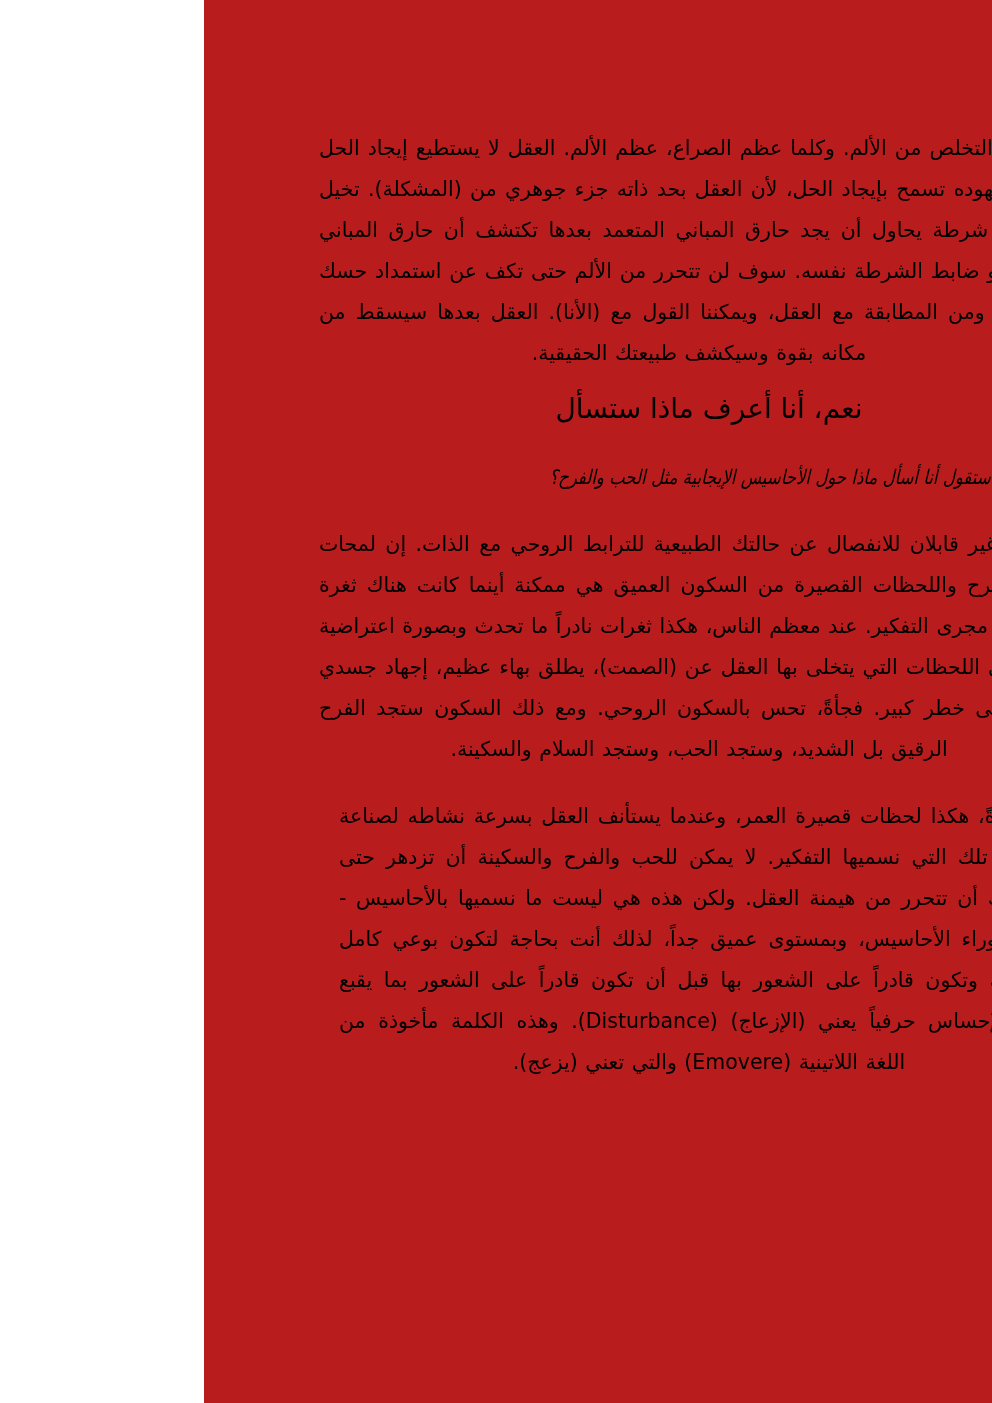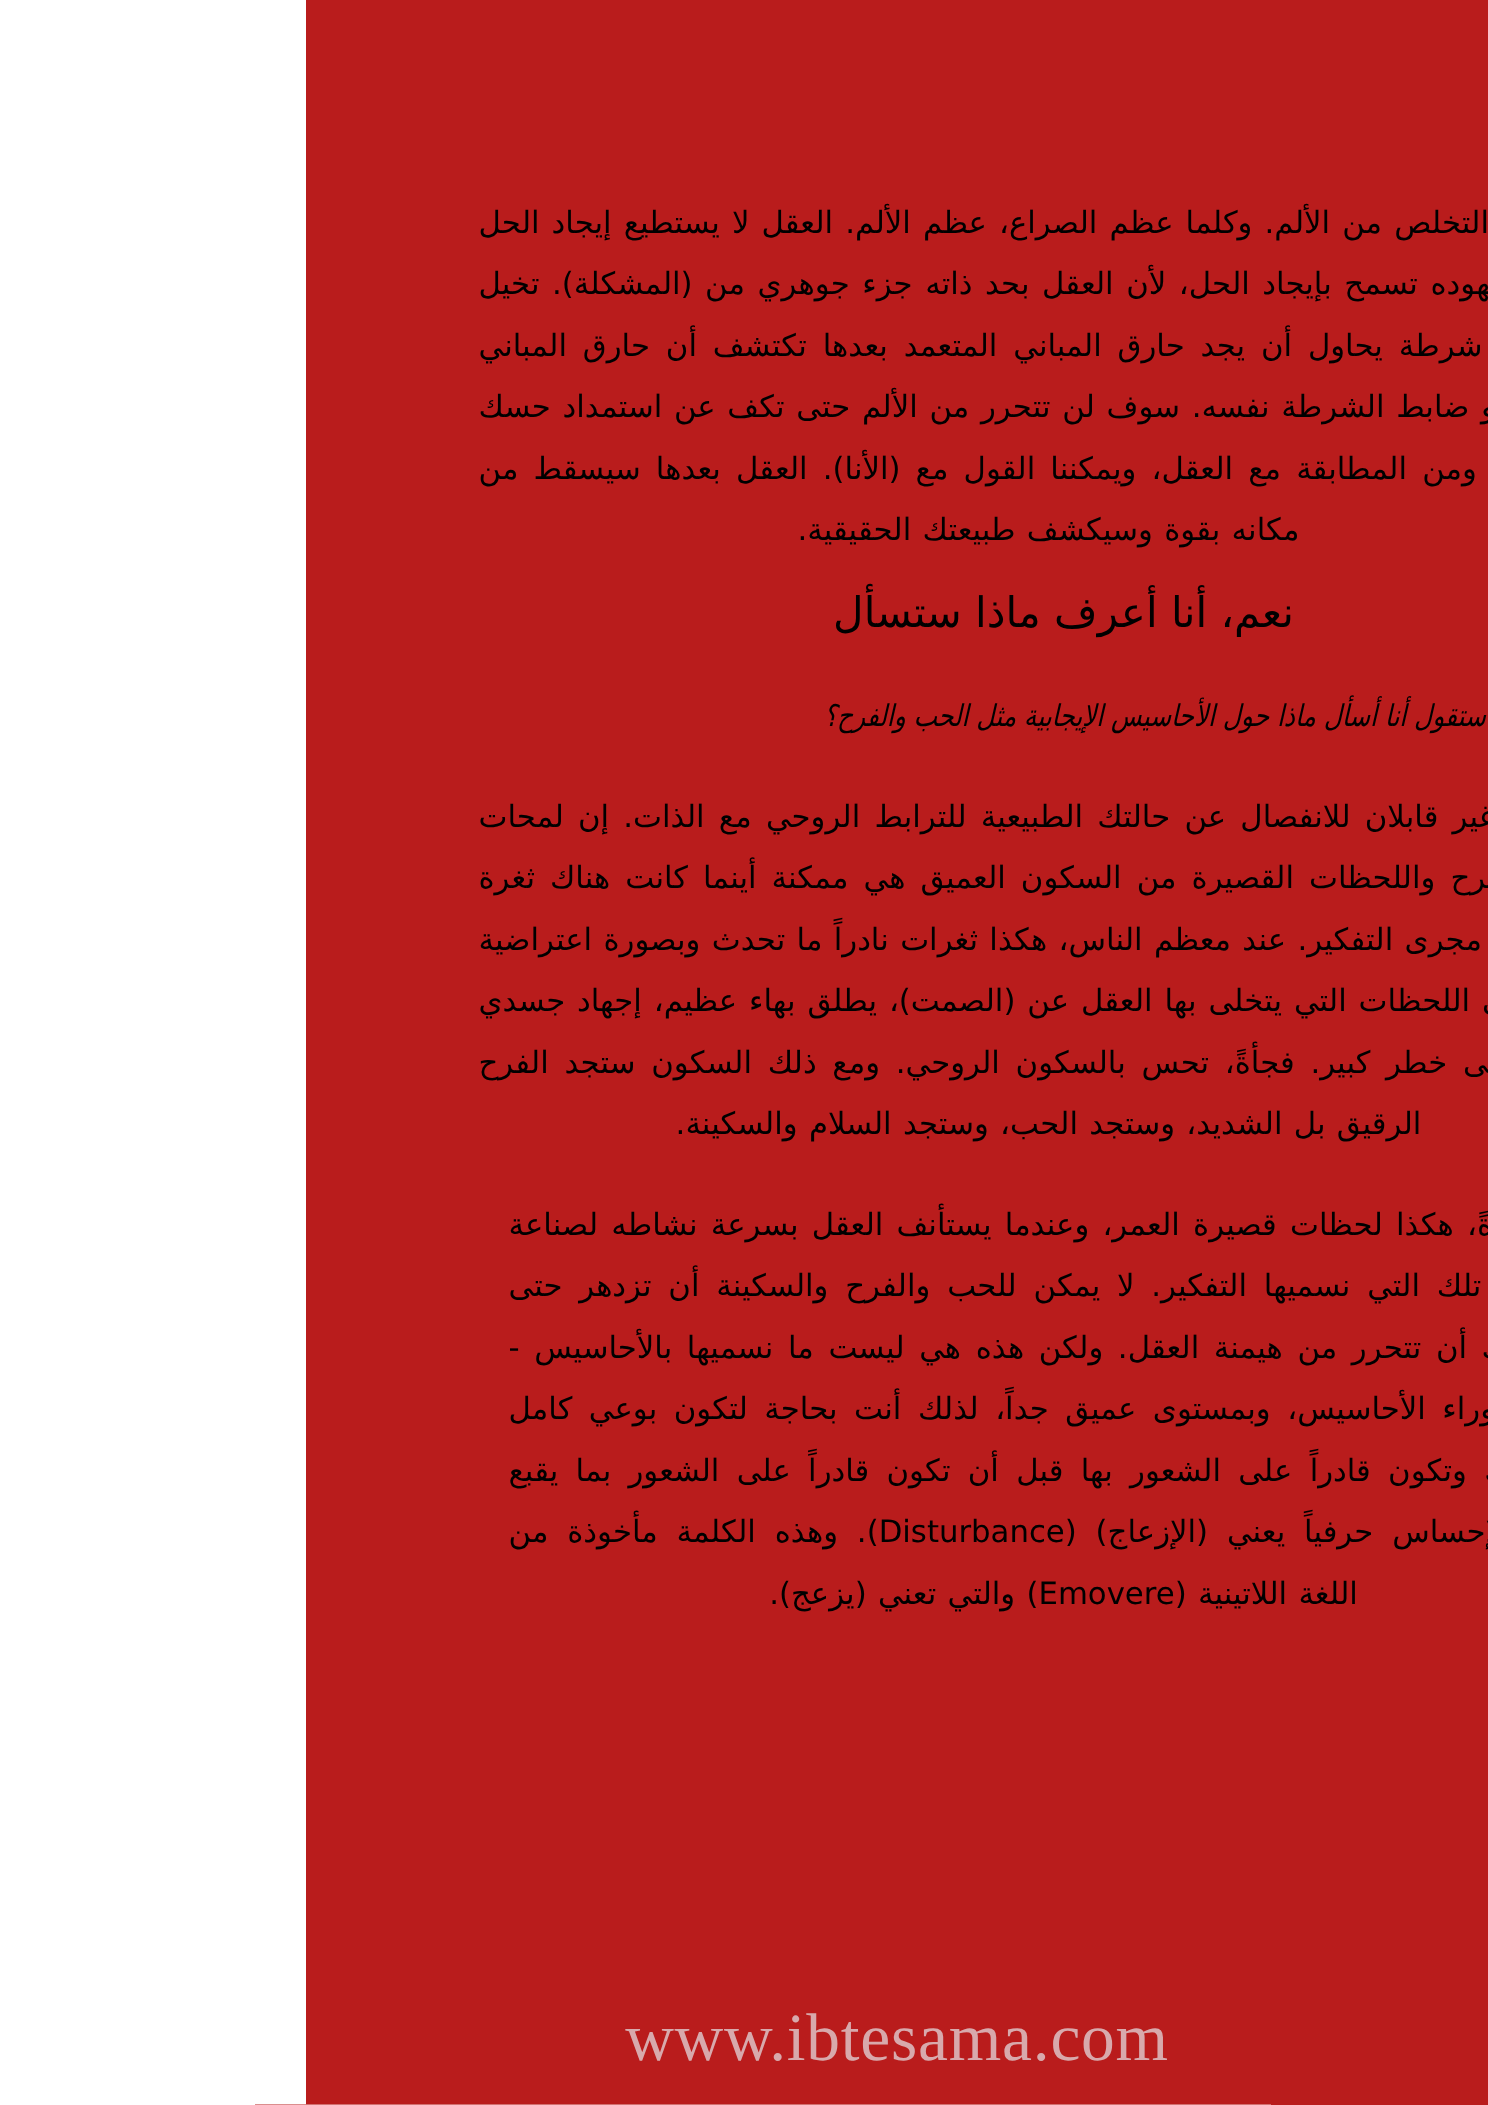--- a/index.html
+++ b/index.html
@@ -132,15 +132,14 @@
 
     <p class="question-block">ستقول أنا أسأل ماذا حول الأحاسيس الإيجابية مثل الحب والفرح؟</p>
 
     <p class="para p2">إنهما غير قابلان للانفصال عن حالتك الطبيعية للترابط الروحي مع الذات. إن لمحات الحب والفرح واللحظات القصيرة من السكون العميق هي ممكنة أينما كانت هناك ثغرة تحدث في مجرى التفكير. عند معظم الناس، هكذا ثغرات نادراً ما تحدث وبصورة اعتراضية فقط، وفي اللحظات التي يتخلى بها العقل عن (الصمت)، يطلق بهاء عظيم، إجهاد جسدي تام، أو حتى خطر كبير. فجأةً، تحس بالسكون الروحي. ومع ذلك السكون ستجد الفرح الرقيق بل الشديد، وستجد الحب، وستجد السلام والسكينة.</p>
 
     <p class="para p3">عادةً، هكذا لحظات قصيرة العمر، وعندما يستأنف العقل بسرعة نشاطه لصناعة الضوضاء، تلك التي نسميها التفكير. لا يمكن للحب والفرح والسكينة أن تزدهر حتى يجب عليك أن تتحرر من هيمنة العقل. ولكن هذه هي ليست ما نسميها بالأحاسيس - أنها تقبع وراء الأحاسيس، وبمستوى عميق جداً، لذلك أنت بحاجة لتكون بوعي كامل لأحاسيسك وتكون قادراً على الشعور بها قبل أن تكون قادراً على الشعور بما يقبع وراءها. الإحساس حرفياً يعني (الإزعاج) (Disturbance). وهذه الكلمة مأخوذة من اللغة اللاتينية (Emovere) والتي تعني (يزعج).</p>
 
   </div>
 
 
-  <div class="watermark">www.ibtesama.com</div>
 
 </div>
 
 </body></html>

